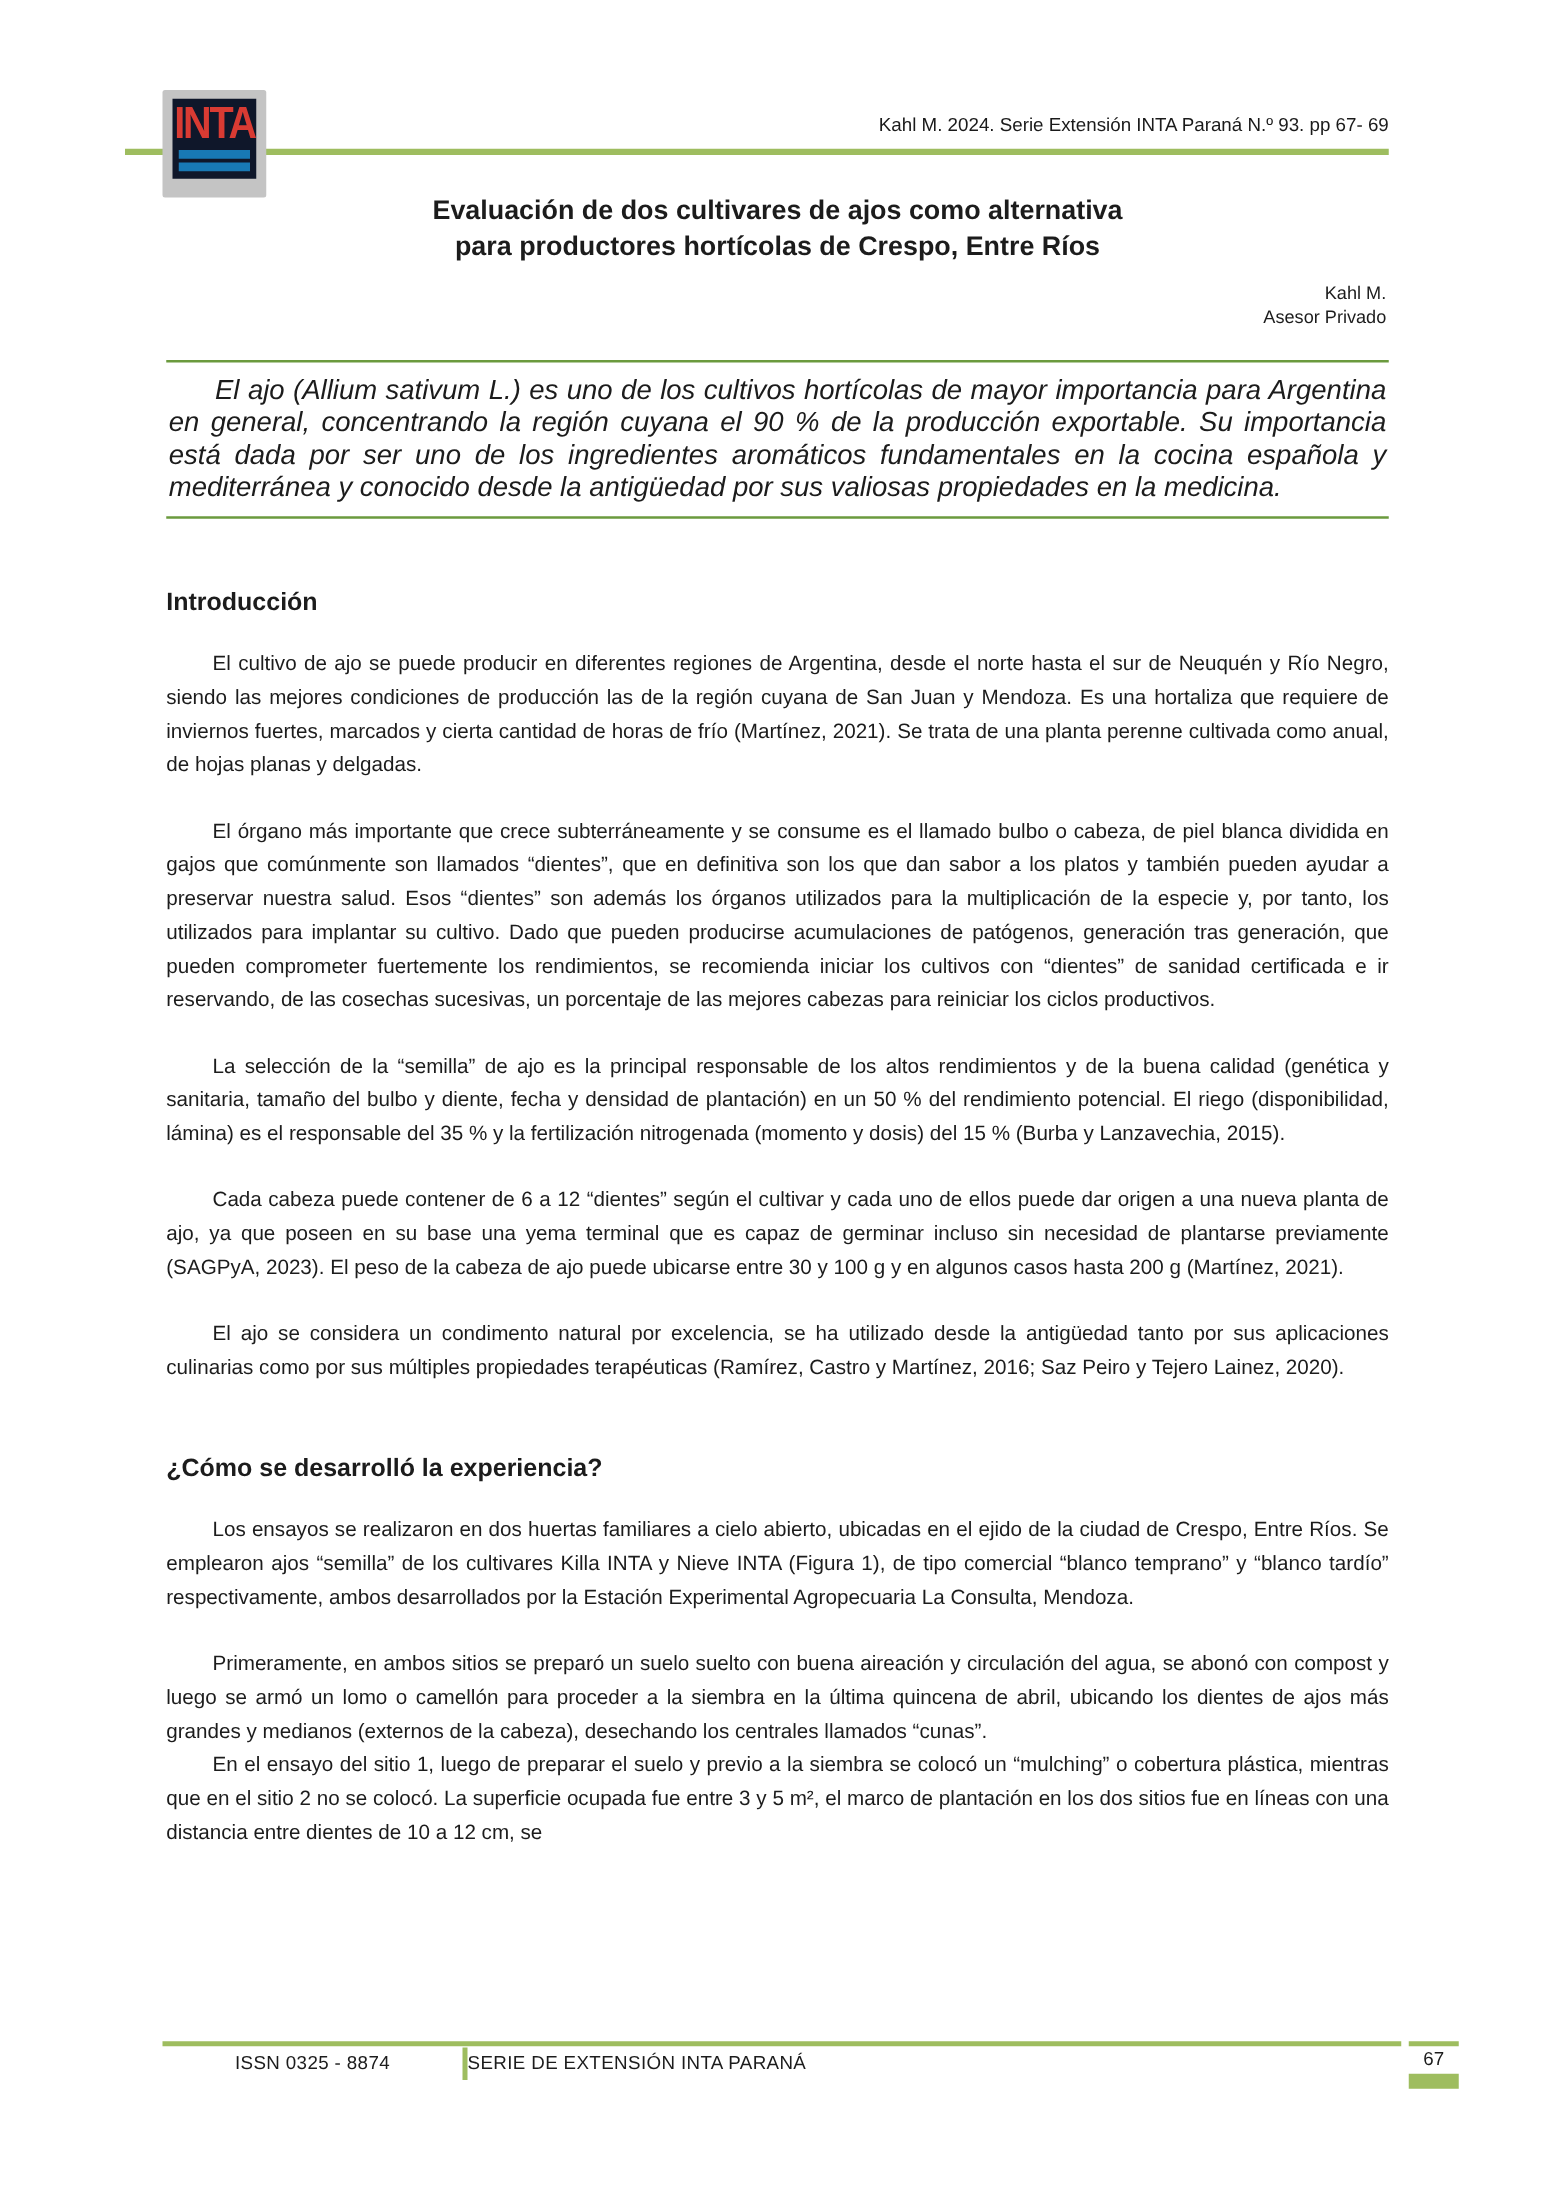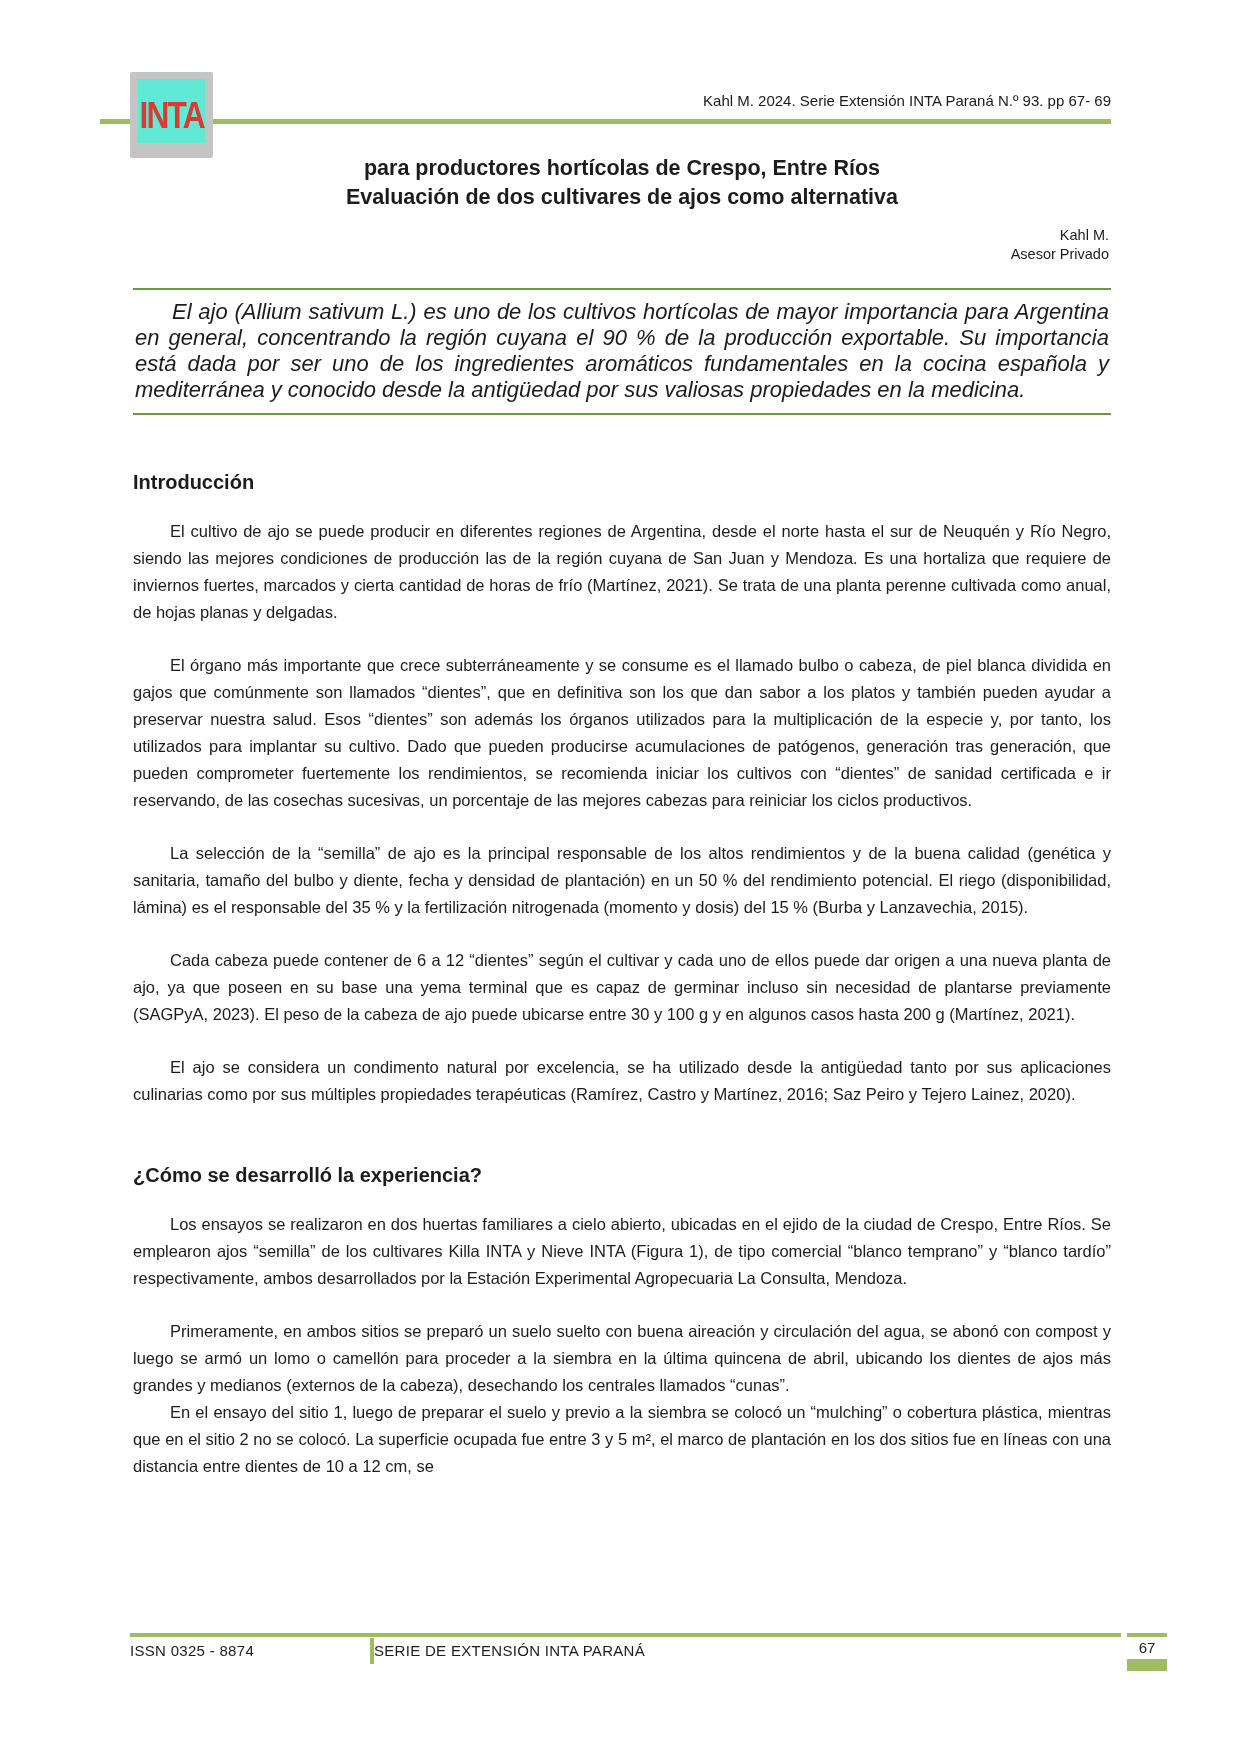--- a/index.html
+++ b/index.html
@@ -12,22 +12,22 @@
   }
   *{margin:0;padding:0;box-sizing:border-box;}
   html,body{background:#fff;}
   body{font-family:"Liberation Sans","DejaVu Sans",sans-serif;color:var(--text);}
   .page{position:relative;width:1241px;height:1755px;background:#fff;overflow:hidden;}
 
   
   .header{position:relative;padding:88px 130px 0 133px;}
   .logo{position:absolute;left:130px;top:72px;width:83px;height:86px;
         background:var(--logo-gray);border-radius:2px;display:flex;align-items:flex-start;justify-content:center;}
-  .logo-inner{margin-top:7px;width:67px;height:64px;background:#5eead4;display:flex;flex-direction:column;
-        align-items:center;justify-content:flex-start;padding:18px 5px;}
+  .logo-inner{margin-top:7px;width:67px;height:64px;background:#0f172a;display:flex;flex-direction:column;
+        align-items:center;justify-content:flex-start;padding:0 5px;}
   .logo-word{font-weight:bold;font-size:36px;line-height:38px;letter-spacing:-2px;color:var(--logo-red);
         font-stretch:condensed;transform:scaleX(.88);}
   .logo-bar{width:57px;height:7px;background:var(--logo-blue);margin-top:3px;}
   .copyright{text-align:right;font-size:15px;line-height:25px;color:#1a1a1a;}
   .header-rule-wrap{margin-top:6px;}
   .rule-top{height:5px;background:var(--rule-green);margin-left:-33px;}
 
   
   .title{margin-top:30px;text-align:center;font-size:21.5px;font-weight:bold;line-height:29px;
          padding:0 130px 0 133px;}
@@ -43,21 +43,21 @@
   .section-heading{font-size:20px;font-weight:bold;margin-top:56px;margin-bottom:24px;}
   .content p{font-size:16.5px;line-height:27px;text-align:justify;text-indent:37px;color:var(--text);}
   .content p.spaced{margin-bottom:26px;}
   .content p.tight{margin-bottom:0;}
 
   
   .footer{position:absolute;left:130px;right:74px;top:1633px;display:flex;align-items:flex-start;}
   .footer-main{flex:1;margin-right:6px;}
   .footer-rule{height:4px;background:var(--rule-green);}
   .footer-row{display:flex;align-items:center;height:27px;}
-  .footer-issn{width:240px;font-size:15px;letter-spacing:.3px;}
+  .footer-issn{width:240px;text-align:center;font-size:15px;letter-spacing:.3px;}
   .footer-sep{width:4px;height:26px;background:var(--rule-green);}
   .footer-series{flex:1;font-size:15px;letter-spacing:.3px;}
   .footer-page{width:40px;}
   .footer-page .num{text-align:center;font-size:15px;line-height:22px;}
   .footer-page .bar{height:12px;background:var(--rule-green);}
 </style>
 </head>
 <body>
 
 <div class="page">
@@ -72,22 +72,22 @@
     </div>
     <div class="copyright">
       <div>Kahl M. 2024. Serie Extensión INTA Paraná N.º 93. pp 67- 69</div>
     </div>
     <div class="header-rule-wrap">
       <div class="rule-top"></div>
     </div>
   </div>
 
   <h1 class="title">
+    <div>Evaluación de dos cultivares de ajos como alternativa</div>
     <div>para productores hortícolas de Crespo, Entre Ríos</div>
-    <div>Evaluación de dos cultivares de ajos como alternativa</div>
   </h1>
 
   <div class="byline">
     <div>Kahl M.</div>
     <div>Asesor Privado</div>
   </div>
 
   <div class="abstract">
     <p>El ajo (Allium sativum L.) es uno de los cultivos hortícolas de mayor importancia para Argentina en general, concentrando la región cuyana el 90 % de la producción exportable. Su importancia está dada por ser uno de los ingredientes aromáticos fundamentales en la cocina española y mediterránea y conocido desde la antigüedad por sus valiosas propiedades en la medicina.</p>
   </div>

